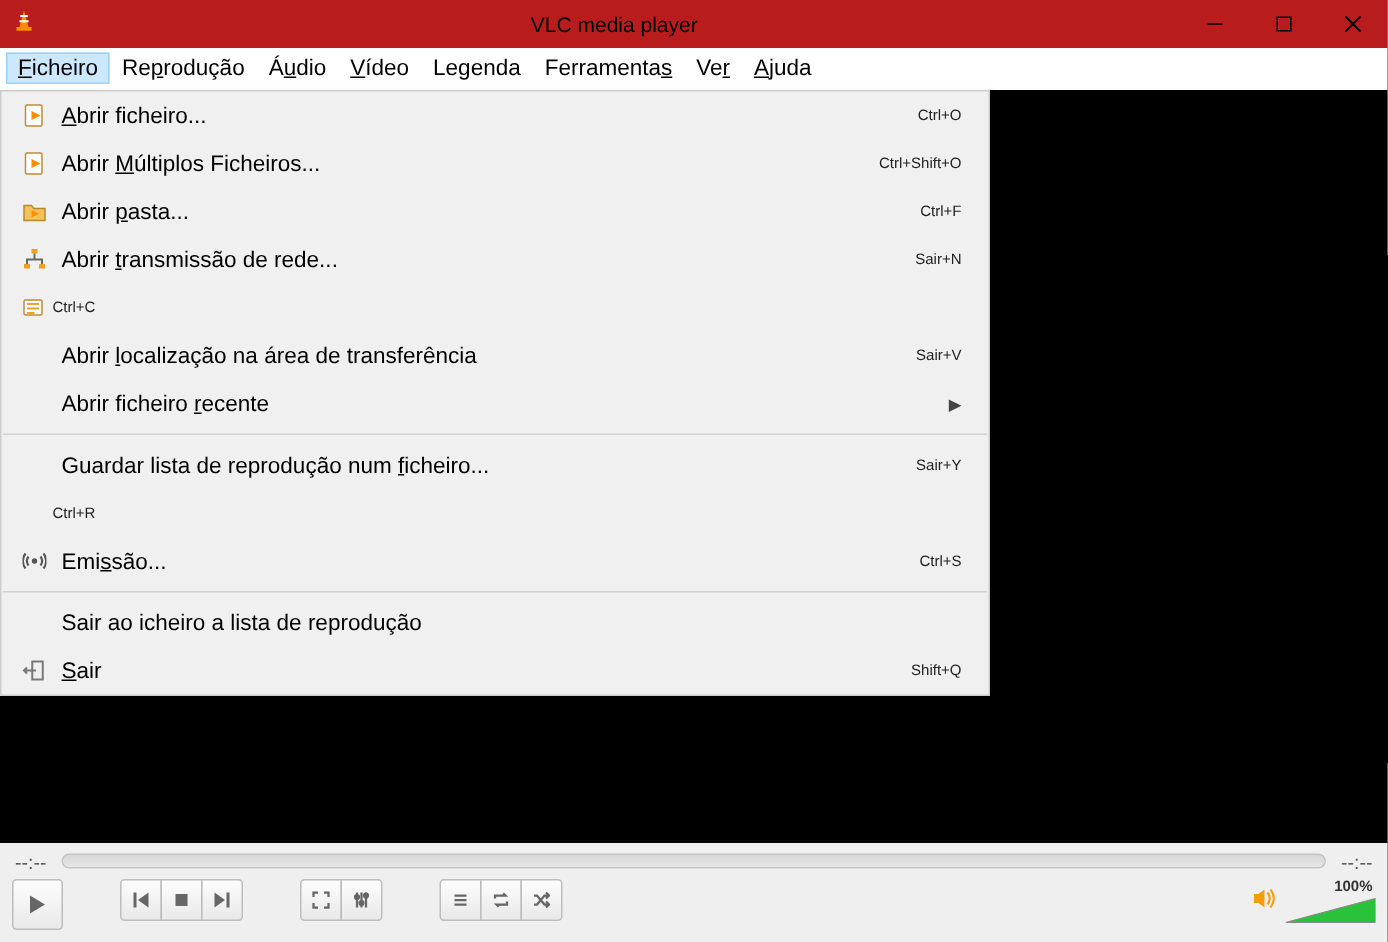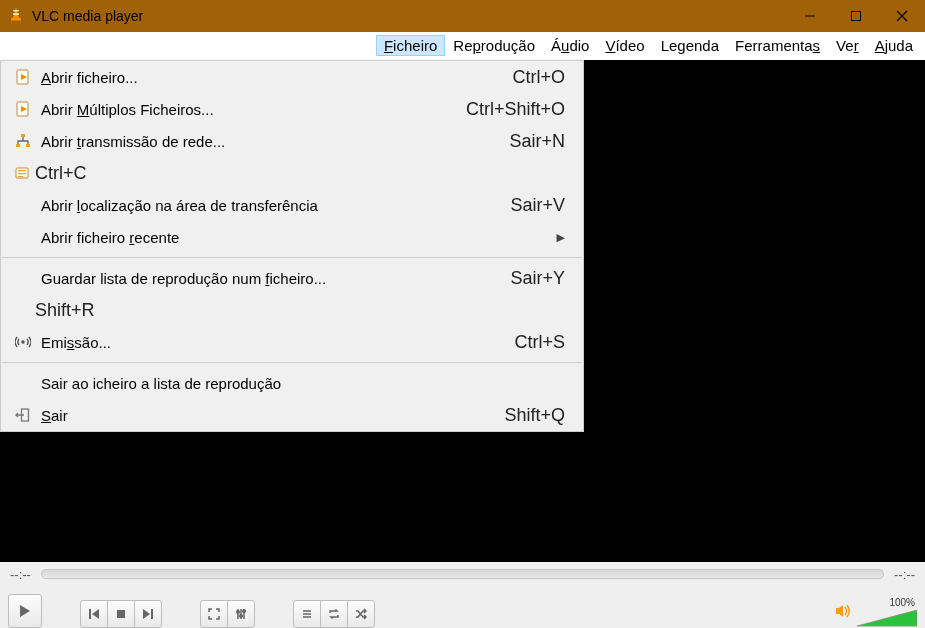--- a/index.html
+++ b/index.html
@@ -1,47 +1,47 @@
 <!DOCTYPE html>
 <html><head>
 <meta charset="utf-8">
 <style>
   * { box-sizing: border-box; margin: 0; padding: 0; font-family: "Segoe UI", Tahoma, sans-serif; }
   body { width: 925px; height: 628px; background: #fff; overflow: hidden; position: relative; }
 
   
-  .titlebar { height: 32px; display: flex; align-items: center; padding-left: 8px; background: #a16207; }
+  .titlebar { height: 32px; display: flex; align-items: center; padding-left: 8px; background: #b91c1c; text-align: center; }
   .titlebar .cone { margin-right: 8px; }
   .titlebar .title { font-size: 14px; color: #000; flex: 1; }
   .titlebar .winbtn { width: 46px; height: 32px; display: flex; align-items: center; justify-content: center; }
 
   
-  .menubar { height: 28px; display: flex; align-items: center; padding: 0 4px; background: #fff; font-size: 15px; color: #000; border-bottom: 1px solid transparent; justify-content: flex-end; }
+  .menubar { height: 28px; display: flex; align-items: center; padding: 0 4px; background: #fff; font-size: 15px; color: #000; border-bottom: 1px solid transparent; }
   .menubar .menuitem { padding: 2px 8px; cursor: default; }
   .menubar .menuitem.open { background: #cce8ff; border: 1px solid #99d1ff; padding: 1px 7px; }
   .menubar .mnemonic { text-decoration: underline; }
 
   
   .content { position: absolute; top: 60px; left: 0; right: 0; bottom: 66px; background: #000; }
 
   
-  .dropdown { position: absolute; top: 60px; left: 0; width: 584px; background: #f0f0f0; border: 1px solid #ccc; box-shadow: 2px 2px 4px rgba(0,0,0,0.25); font-size: 15px; color: #000; }
+  .dropdown { position: absolute; top: 60px; left: 0; width: 660px; background: #f0f0f0; border: 1px solid #ccc; box-shadow: 2px 2px 4px rgba(0,0,0,0.25); font-size: 15px; color: #000; }
   .dropdown .row { display: flex; align-items: center; height: 32px; padding: 0 18px 0 10px; }
   .dropdown .row .icon { width: 24px; display: flex; align-items: center; justify-content: center; }
   .dropdown .row .label { flex: 1; padding-left: 6px; }
-  .dropdown .row .accel { color: #222; font-size: 18px; }
+  .dropdown .row .accel { color: #222; font-size: 10px; }
   .dropdown .row .arrow { font-size: 11px; color: #444; margin-left: 10px; }
   .dropdown .sep { height: 1px; background: #d0d0d0; margin: 4px 1px; }
 
   
   .bottom { position: absolute; left:0; right:0; bottom:0; background:#efefef; }
   .timebar { height: 24px; display:flex; align-items:center; padding:0 10px; gap:10px; }
   .timebar .tlabel { font-size:13px; color:#555; }
   .timebar .track { flex:1; height:10px; border-radius:5px; background:linear-gradient(#d7d7d7,#e7e7e7); border:1px solid #c5c5c5; }
-  .controls { height:42px; display:flex; align-items:flex-end; padding:0 8px; gap:16px; }
+  .controls { height:42px; display:flex; align-items:flex-start; padding:0 8px; gap:16px;font-weight:bold; }
   .btn { width:28px; height:28px; border:1px solid #bdbdbd; border-radius:3px; background:linear-gradient(#fdfdfd,#e9e9e9); display:flex; align-items:center; justify-content:center; color:#555; }
   .btn.play { width:34px; height:34px; }
   .btngroup { display:flex; }
   .btngroup .btn { border-radius:0; margin-left:-1px; }
   .btngroup .btn:first-child { border-top-left-radius:3px; border-bottom-left-radius:3px; margin-left:0;}
   .btngroup .btn:last-child { border-top-right-radius:3px; border-bottom-right-radius:3px; }
   .spacer { flex:1; }
   .voltext { font-size:10px; color:#333; margin-right:2px; }
   .volume { display:flex; align-items:center; gap:4px; }
   .voltri { width:60px; height:20px; position:relative; }
@@ -109,20 +109,30 @@
           <rect x="2" y="1" width="11" height="14" rx="1" fill="#fff" stroke="#c08a3a"></rect>
           <polygon points="6,5 12,8 6,11" fill="#ff8c00"></polygon>
         </svg>
       </span>
       <span class="label">Abrir <span class="u">M</span>últiplos Ficheiros...</span>
       <span class="accel">Ctrl+Shift+O</span>
     </div>
     <div class="row">
       <span class="icon">
         <svg width="16" height="16">
+          <path d="M1 4h5l1.5 2H15v8H1z" fill="#f3c15c" stroke="#b9872c"></path>
+          <polygon points="6,7 11,9.5 6,12" fill="#ff8c00"></polygon>
+        </svg>
+      </span>
+      <span class="label">Abrir <span class="u">p</span>asta...</span>
+      <span class="accel">Ctrl+F</span>
+    </div>
+    <div class="row">
+      <span class="icon">
+        <svg width="16" height="16">
           <rect x="6" y="1" width="4" height="3" fill="#f0a020"></rect>
           <rect x="1" y="11" width="4" height="3" fill="#f0a020"></rect>
           <rect x="11" y="11" width="4" height="3" fill="#f0a020"></rect>
           <path d="M8 4v4M3 11V8h10v3" fill="none" stroke="#666" stroke-width="1.3"></path>
         </svg>
       </span>
       <span class="label">Abrir <span class="u">t</span>ransmissão de rede...</span>
       <span class="accel">Sair+N</span>
     </div>
     <div class="row">
@@ -147,21 +157,21 @@
       <span class="arrow">▶</span>
     </div>
     <div class="sep"></div>
     <div class="row">
       <span class="icon"></span>
       <span class="label">Guardar lista de reprodução num <span class="u">f</span>icheiro...</span>
       <span class="accel">Sair+Y</span>
     </div>
     <div class="row">
       <span class="icon"></span>
-      <span class="accel">Shift+R</span>
+      <span class="accel">Ctrl+R</span>
     </div>
     <div class="row">
       <span class="icon">
         <svg width="16" height="16">
           <circle cx="8" cy="8" r="1.8" fill="#555"></circle>
           <path d="M4 5a5 5 0 0 0 0 6M12 5a5 5 0 0 1 0 6" fill="none" stroke="#555" stroke-width="1.4"></path>
           <path d="M2 3a8 8 0 0 0 0 10M14 3a8 8 0 0 1 0 10" fill="none" stroke="#555" stroke-width="1.4"></path>
         </svg>
       </span>
       <span class="label">Emi<span class="u">s</span>são...</span>

